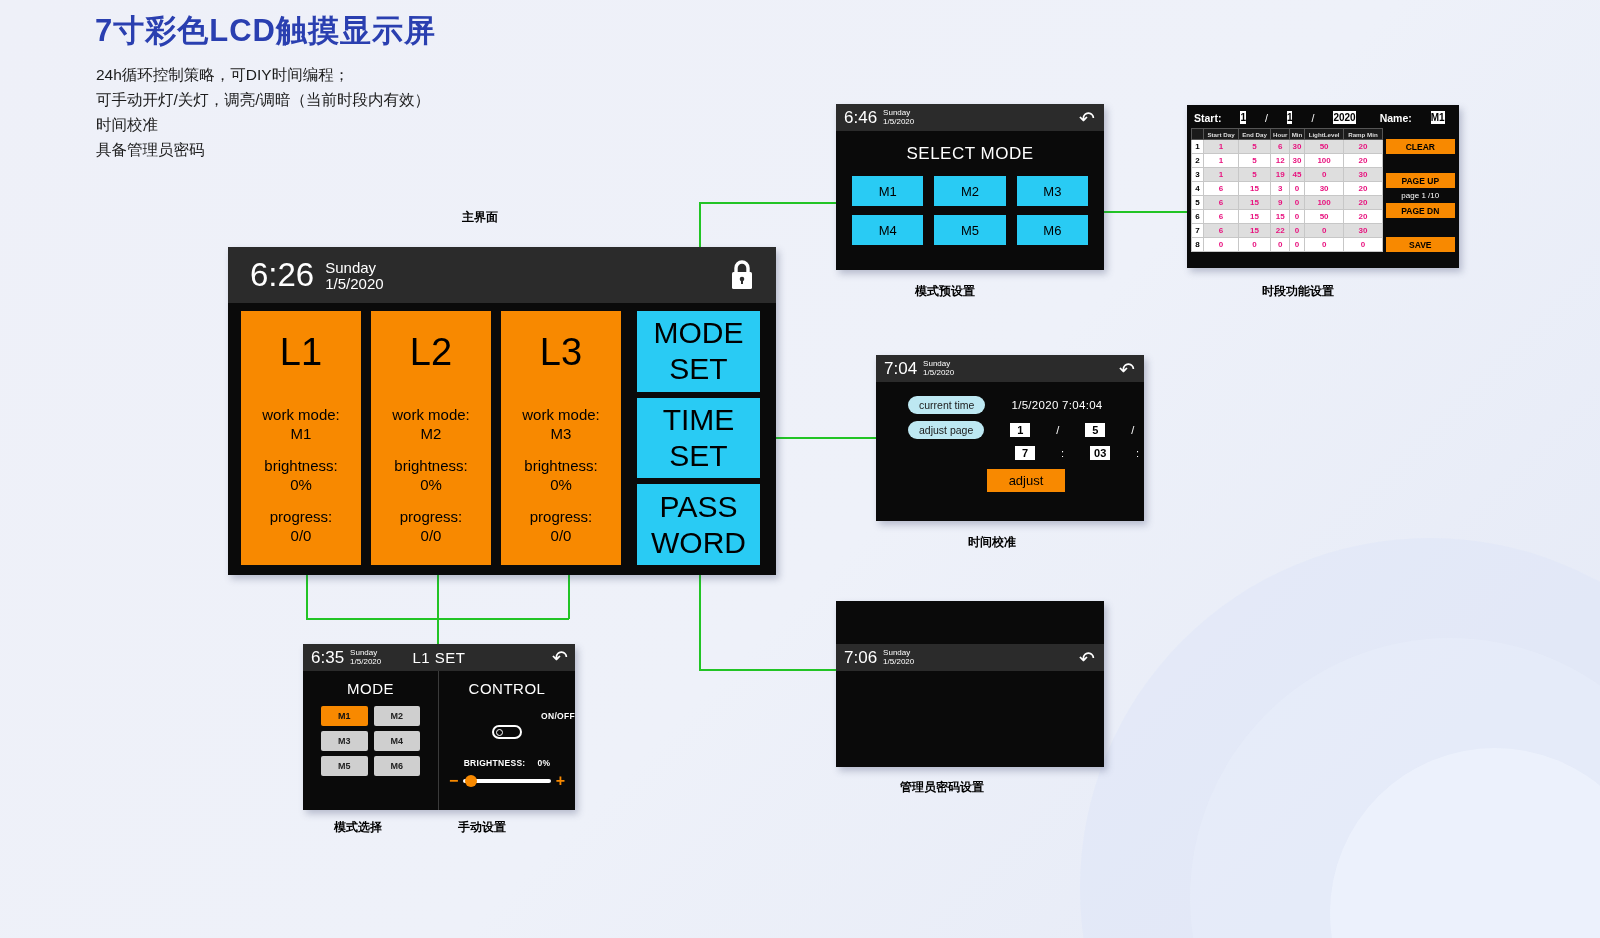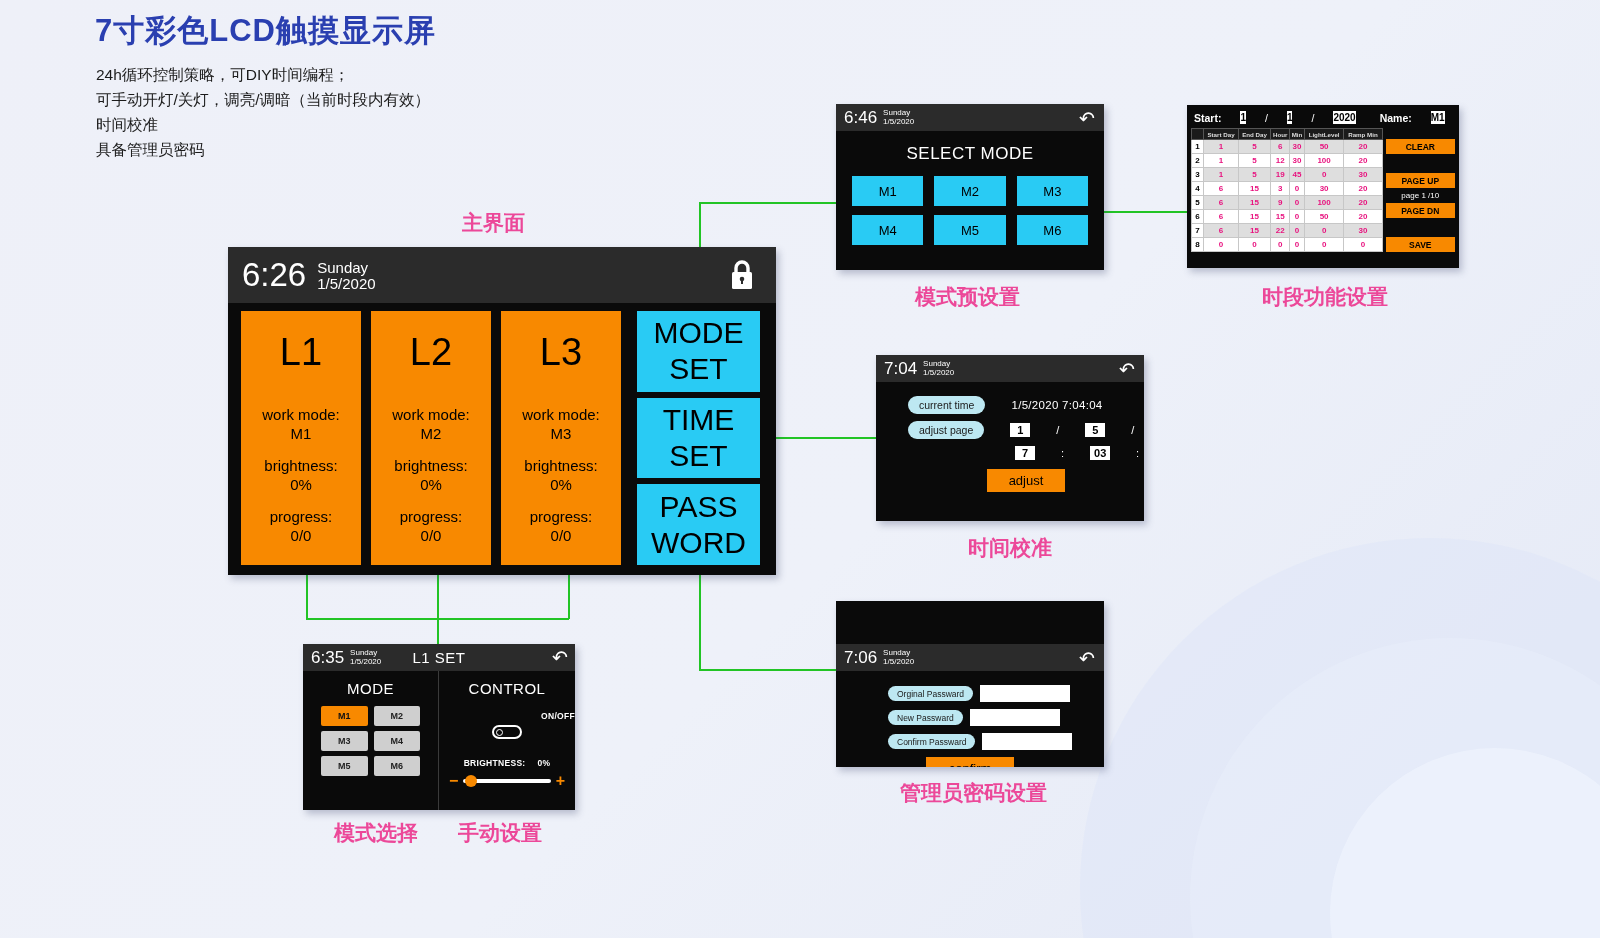--- a/index.html
+++ b/index.html
@@ -29,21 +29,21 @@
     letter-spacing: 1px;
   }
   .subtitle-block {
     position: absolute; left: 96px; top: 62px;
     font-size: 15.5px; color: #1b1b1b; line-height: 25px;
   }
   .subtitle-block div { white-space: nowrap; }
 
   
   .caption {
-    position: absolute; font-size: 21px; font-weight: bold; color: #ec4899;
+    position: absolute; font-size: 12px; font-weight: bold; color: #000000;
     white-space: nowrap;
   }
 
   
   .lcd {
     position: absolute; background: #0a0a0a;
     box-shadow: 3px 4px 7px rgba(60,70,110,0.30);
     overflow: hidden;
   }
   .lcd .titlebar {
@@ -56,21 +56,21 @@
   .tb-date .d1 { display: block; }
   .tb-date .d2 { display: block; }
   .tb-center {
     position: absolute; left: 0; right: 0; text-align: center;
     color: #fff; pointer-events: none;
   }
   .back-icon { position: absolute; color: #fff; }
 
   
   #main-panel { left: 228px; top: 247px; width: 548px; height: 328px; }
-  #main-panel .titlebar { height: 56px; padding: 0 14px; }
+  #main-panel .titlebar { height: 56px; padding: 0 22px; }
   #main-panel .tb-time { font-size: 33px; }
   #main-panel .tb-date { font-size: 15px; margin-left: 11px; margin-top: 2px; }
   .lock-icon { position: absolute; right: 20px; top: 11px; width: 28px; height: 33px; }
   .main-body { display: flex; padding: 8px 9px 10px 13px; height: 272px; gap: 10px; }
   .lcard {
     background: #F88900; width: 120px; height: 100%;
     display: flex; flex-direction: column; align-items: center;
     color: #000; text-align: center; padding-top: 22px;
   }
   .lcard .lname { font-size: 38px; font-weight: 400; line-height: 1; }
@@ -499,35 +499,20 @@
 
 <div class="lcd" id="pass-panel">
   <div class="titlebar">
     <span class="tb-time">7:06</span>
     <span class="tb-date">
       <span class="d1">Sunday</span>
       <span class="d2">1/5/2020</span>
     </span>
     <span class="back-icon">↶</span>
   </div>
-  <div class="p-rows">
-    <div class="p-row">
-      <span class="pill">Orginal Passward</span>
-      <span class="p-input"></span>
-    </div>
-    <div class="p-row">
-      <span class="pill">New Passward</span>
-      <span class="p-input"></span>
-    </div>
-    <div class="p-row">
-      <span class="pill">Confirm Passward</span>
-      <span class="p-input"></span>
-    </div>
-    <div class="confirm-btn">confirm</div>
-  </div>
 </div>
 <div class="caption" style="left:900px; top:779px;">管理员密码设置</div>
 
 <div class="lcd" id="lset-panel">
   <div class="titlebar">
     <span class="tb-time">6:35</span>
     <span class="tb-date">
       <span class="d1">Sunday</span>
       <span class="d2">1/5/2020</span>
     </span>

